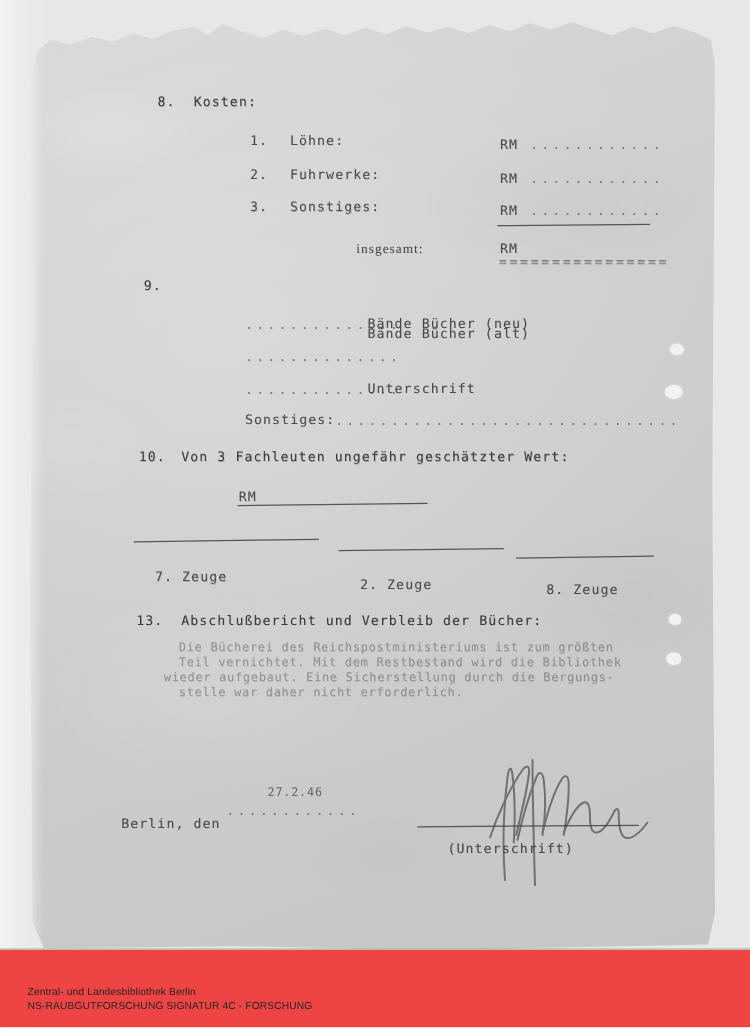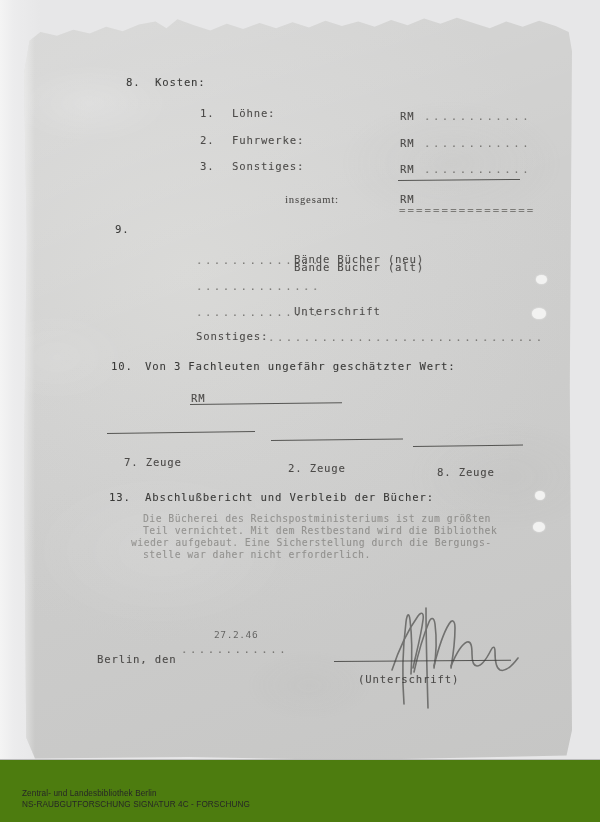--- a/index.html
+++ b/index.html
@@ -139,21 +139,21 @@
     letter-spacing: .6px;
     color: #3b3b39;
     opacity: .7;
   }
 
   
   #footer {
     position: absolute;
     left: 0; right: 0; bottom: 0;
     height: 62px;
-    background: #4d7c0f;
+    background: #ef4444;
     border-top: 1px solid #bdbdbd;
   }
   #footer .inner {
     position: absolute;
     left: 22px; right: 14px; bottom: 12px;
     display: flex;
     justify-content: space-between;
     align-items: flex-end;
   }
   .fl, .fr {

